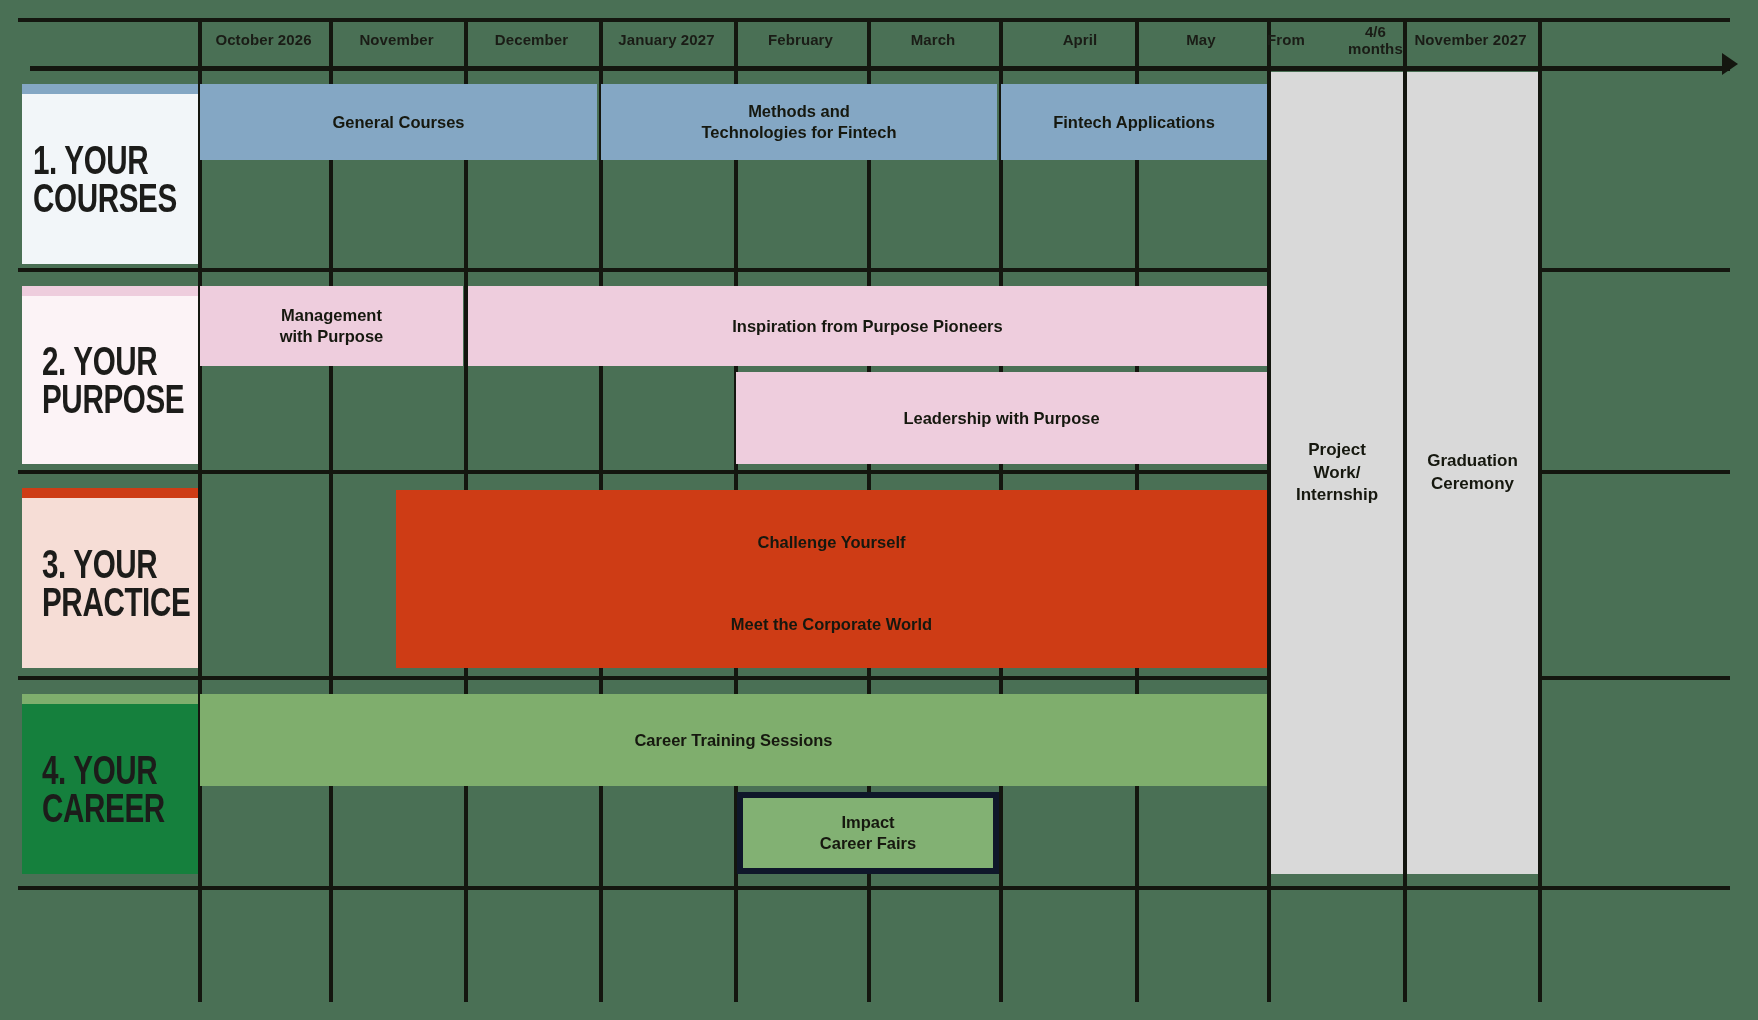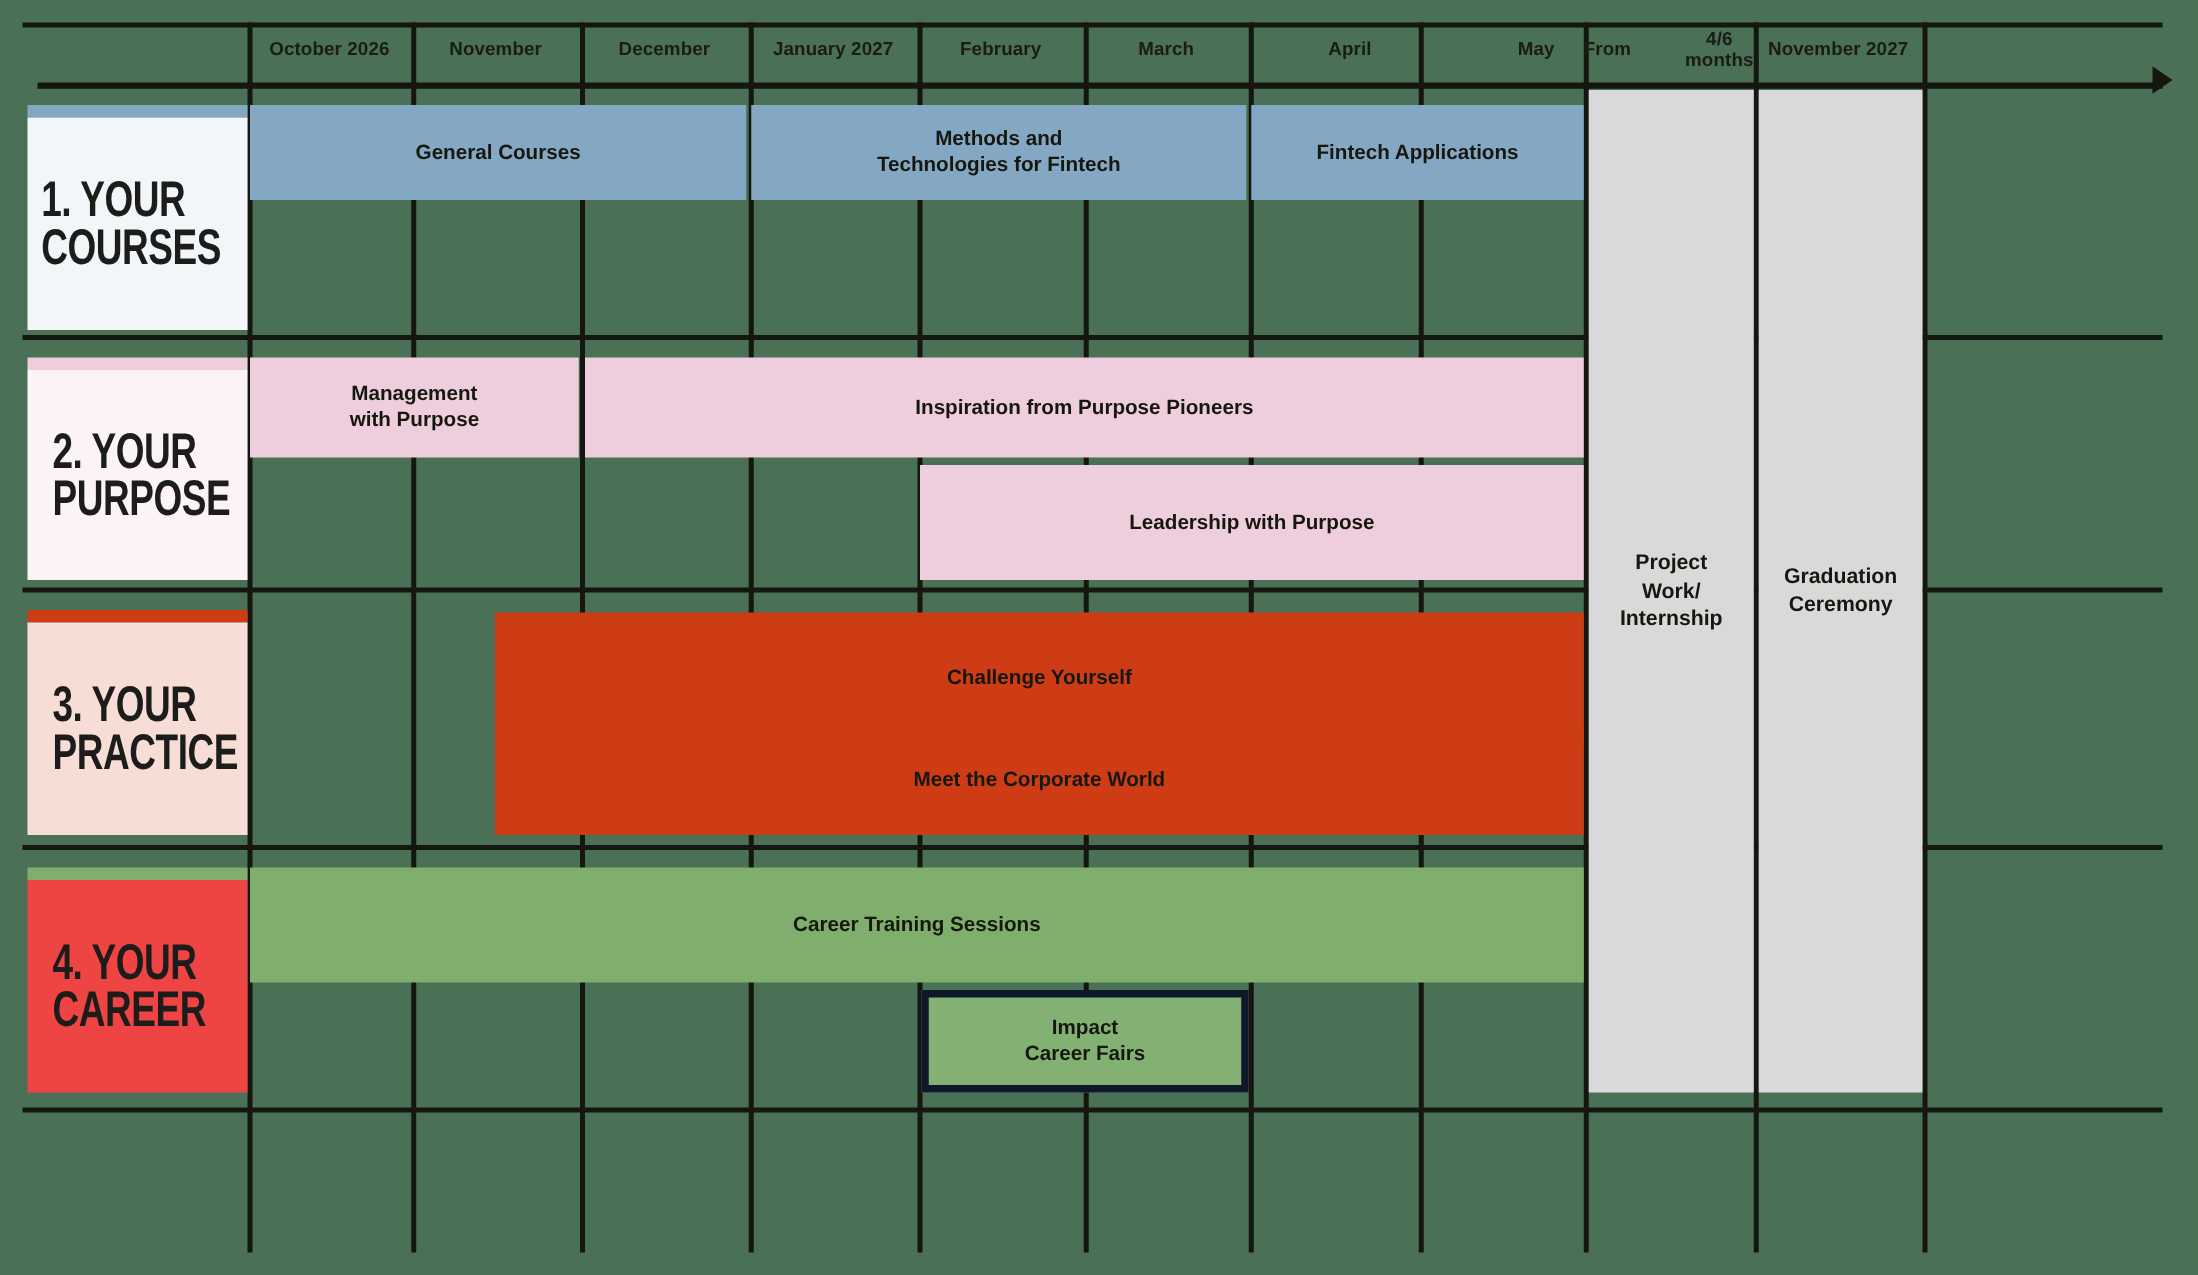--- a/index.html
+++ b/index.html
@@ -75,21 +75,21 @@
   <div class="axis"></div>
   <div class="axis-arrow"></div>
 
   <div class="hdr" style="left:198px;width:131px;">October 2026</div>
   <div class="hdr" style="left:329px;width:135px;">November</div>
   <div class="hdr" style="left:464px;width:135px;">December</div>
   <div class="hdr" style="left:599px;width:135px;">January 2027</div>
   <div class="hdr" style="left:734px;width:133px;">February</div>
   <div class="hdr" style="left:867px;width:132px;">March</div>
   <div class="hdr" style="left:999px;width:162px;">April</div>
-  <div class="hdr" style="left:1135px;width:132px;padding-left:28px;">May</div>
+  <div class="hdr" style="left:1135px;width:132px;">May</div>
   <div class="hdr" style="left:1267px;width:136px;gap:43px;">
     <span>From</span>
     <span>4/6 months</span>
   </div>
   <div class="hdr" style="left:1403px;width:135px;">November 2027</div>
 
   <div class="rowbox" style="top:84px;height:180px;">
     <div class="accent" style="background:#84a7c4;"></div>
     <div class="body" style="background:#f2f6f9;padding-left:11px;">
       <span>1. YOUR</span>
@@ -130,21 +130,21 @@
       <span>PRACTICE</span>
     </div>
   </div>
 
   <div class="bar red" style="left:396px;top:490px;width:871px;height:104px;">Challenge Yourself</div>
 
   <div class="bar red" style="left:396px;top:581px;width:871px;height:87px;">Meet the Corporate World</div>
 
   <div class="rowbox" style="top:694px;height:180px;">
     <div class="accent" style="background:#7fae6d;"></div>
-    <div class="body" style="background:#ef4444;">
+    <div class="body" style="background:#15803d;">
       <span>4. YOUR</span>
       <span>CAREER</span>
     </div>
   </div>
 
   <div class="bar green" style="left:200px;top:694px;width:1067px;height:92px;">Career Training Sessions</div>
 
   <div class="bar green-in" style="left:737px;top:792px;width:262px;height:82px;flex-direction:column;">
     <span>Impact</span>
     <span>Career Fairs</span>

